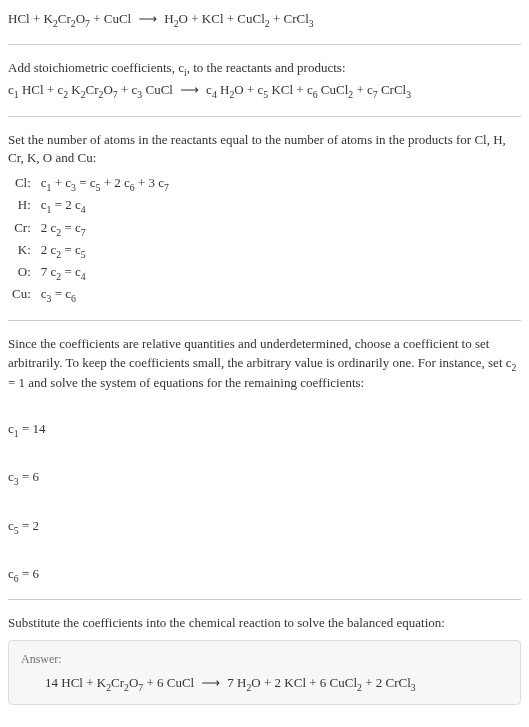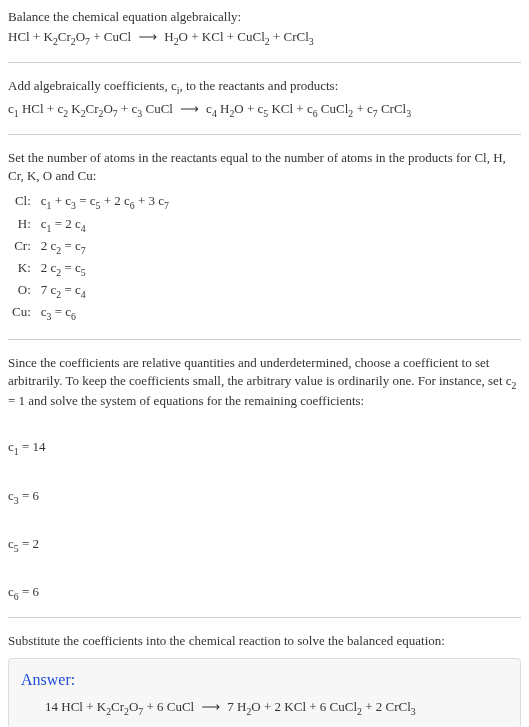--- a/index.html
+++ b/index.html
@@ -53,46 +53,45 @@
       margin-top: 28px;
     }
     .answer-box {
       background: #f7f7f7;
       border: 1px solid #dddddd;
       border-radius: 4px;
       padding: 10px 12px;
       margin-top: 8px;
     }
     .answer-label {
-      color: #1d4ed8;
-      font-size: 16px;
+      color: #737373;
+      font-size: 12px;
       margin-bottom: 6px;
     }
     .answer-content {
       padding-left: 24px;
     }
     .arrow {
       padding: 0 4px;
     }
   </style>
 </head>
 <body>
 
 <div class="section">
-  <div>Balance the chemical equation algebraically:</div>
   <div class="eq-line">
     HCl + K<sub>2</sub>Cr<sub>2</sub>O<sub>7</sub> + CuCl <span class="arrow">⟶</span> H<sub>2</sub>O + KCl + CuCl<sub>2</sub> + CrCl<sub>3</sub>
   </div>
 </div>
 
 <hr class="divider">
 
 <div class="section">
   <div>
-    <span>Add algebraically coefficients, </span><span class="italic">c<sub>i</sub></span><span>, to the reactants and products:</span>
+    <span>Add stoichiometric coefficients, </span><span class="italic">c<sub>i</sub></span><span>, to the reactants and products:</span>
   </div>
   <div class="eq-line">
     <span class="italic">c</span><sub>1</sub> HCl + <span class="italic">c</span><sub>2</sub> K<sub>2</sub>Cr<sub>2</sub>O<sub>7</sub> + <span class="italic">c</span><sub>3</sub> CuCl <span class="arrow">⟶</span> <span class="italic">c</span><sub>4</sub> H<sub>2</sub>O + <span class="italic">c</span><sub>5</sub> KCl + <span class="italic">c</span><sub>6</sub> CuCl<sub>2</sub> + <span class="italic">c</span><sub>7</sub> CrCl<sub>3</sub>
   </div>
 </div>
 
 <hr class="divider">
 
 <div class="section">
   <div>Set the number of atoms in the reactants equal to the number of atoms in the products for Cl, H, Cr, K, O and Cu:</div>

